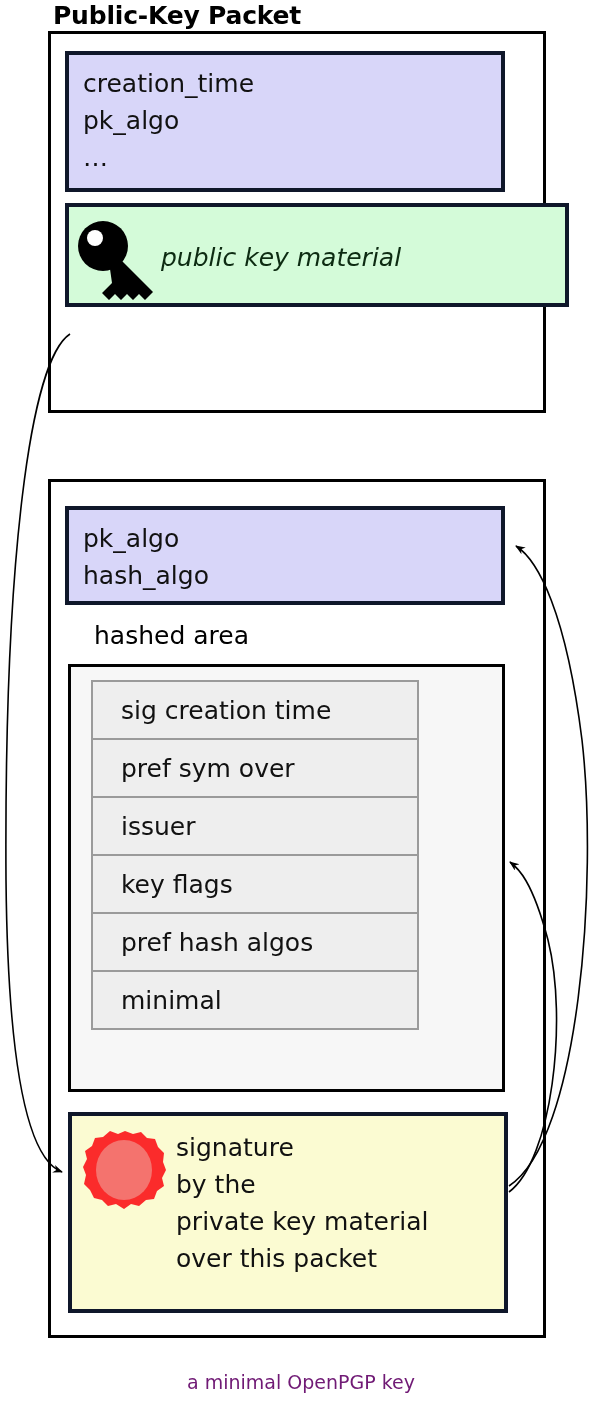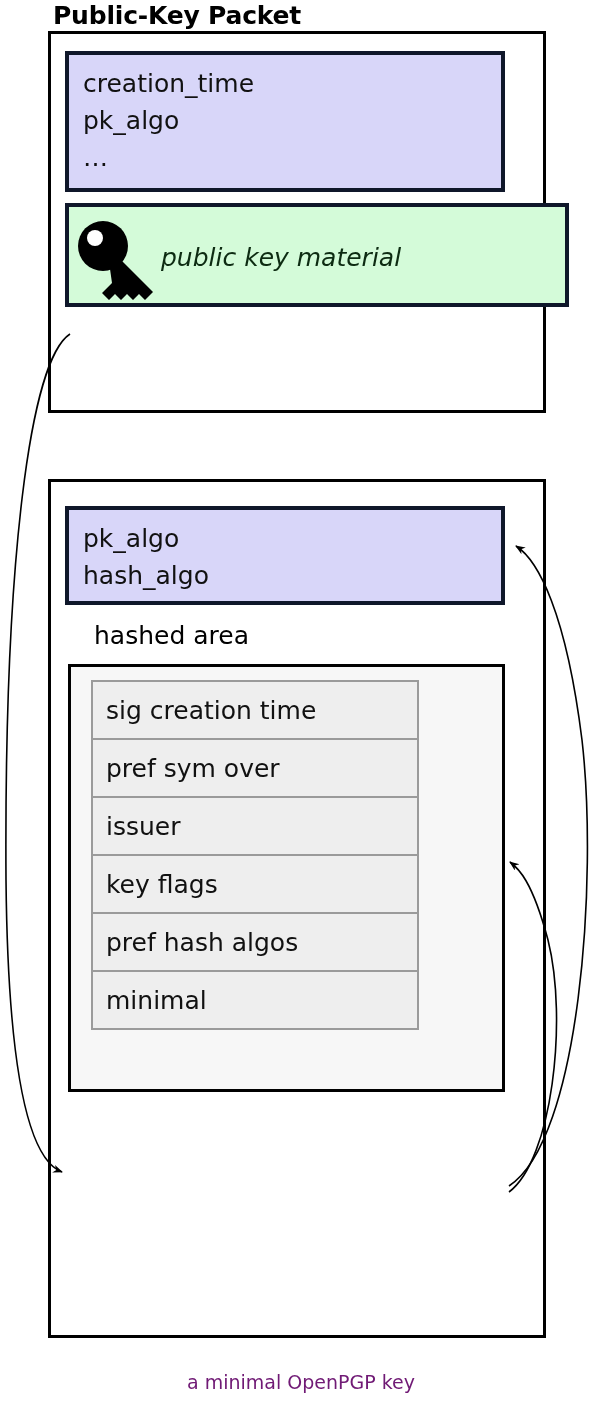--- a/index.html
+++ b/index.html
@@ -73,21 +73,21 @@
     border-bottom: none;
     box-sizing: border-box;
     background: #eeeeee;
   }
   .sub-row {
     border-bottom: 2px solid #9a9a9a;
     box-sizing: border-box;
     height: 58px;
     display: flex;
     align-items: center;
-    padding-left: 13px;
+    padding-left: 28px;
     font-size: 25px;
     color: #111111;
     background: #eeeeee;
     white-space: nowrap;
   }
 
   
   .caption {
     font-size: 19px;
     text-align: center;
@@ -151,20 +151,35 @@
 
       <div class="sub-row">sig creation time</div>
           <div class="sub-row">pref sym over</div>
           <div class="sub-row">issuer</div>
           <div class="sub-row">key flags</div>
           <div class="sub-row">pref hash algos</div>
           <div class="sub-row">minimal</div>
         </div>
     </div>
 
+    <div class="field-box field-yellow" style="left:17px; top:630px; width:440px; height:201px;">
+
+      <span class="abs" style="left:9px; top:12px; width:88px; height:84px;">
+        <svg width="88" height="84" viewBox="0 0 88 84">
+          <path d="M44 3 L52 6 L60 4 L66 10 L74 11 L77 19 L83 25 L82 34 L85 42 L81 50 L83 58
+                   L76 63 L73 71 L65 72 L58 78 L50 76 L43 81 L35 76 L27 78 L21 72 L13 70
+                   L9 62 L3 56 L5 47 L2 39 L6 31 L4 23 L11 18 L14 10 L22 9 L29 3 L37 6 Z" fill="#fb2b2b"></path>
+          <ellipse cx="43" cy="42" rx="28" ry="30" fill="#f4736e"></ellipse>
+        </svg>
+      </span>
+      <div class="abs field-text text-dark" style="left:104px; top:13px;">signature
+by the
+private key material
+over this packet</div>
+    </div>
   </div>
 
   <svg class="overlay">
     <defs>
       <marker id="arrowhead" markerWidth="11" markerHeight="11" refX="9" refY="4" orient="auto" markerUnits="userSpaceOnUse">
         <path d="M0,0 L10,4 L0,8 L3,4 Z" fill="#000000"></path>
       </marker>
     </defs>
 
     <path d="M70,334 C30,360 4,560 6,880 C8,1080 30,1160 62,1172" fill="none" stroke="#000000" stroke-width="1.6" marker-end="url(#arrowhead)"></path>

